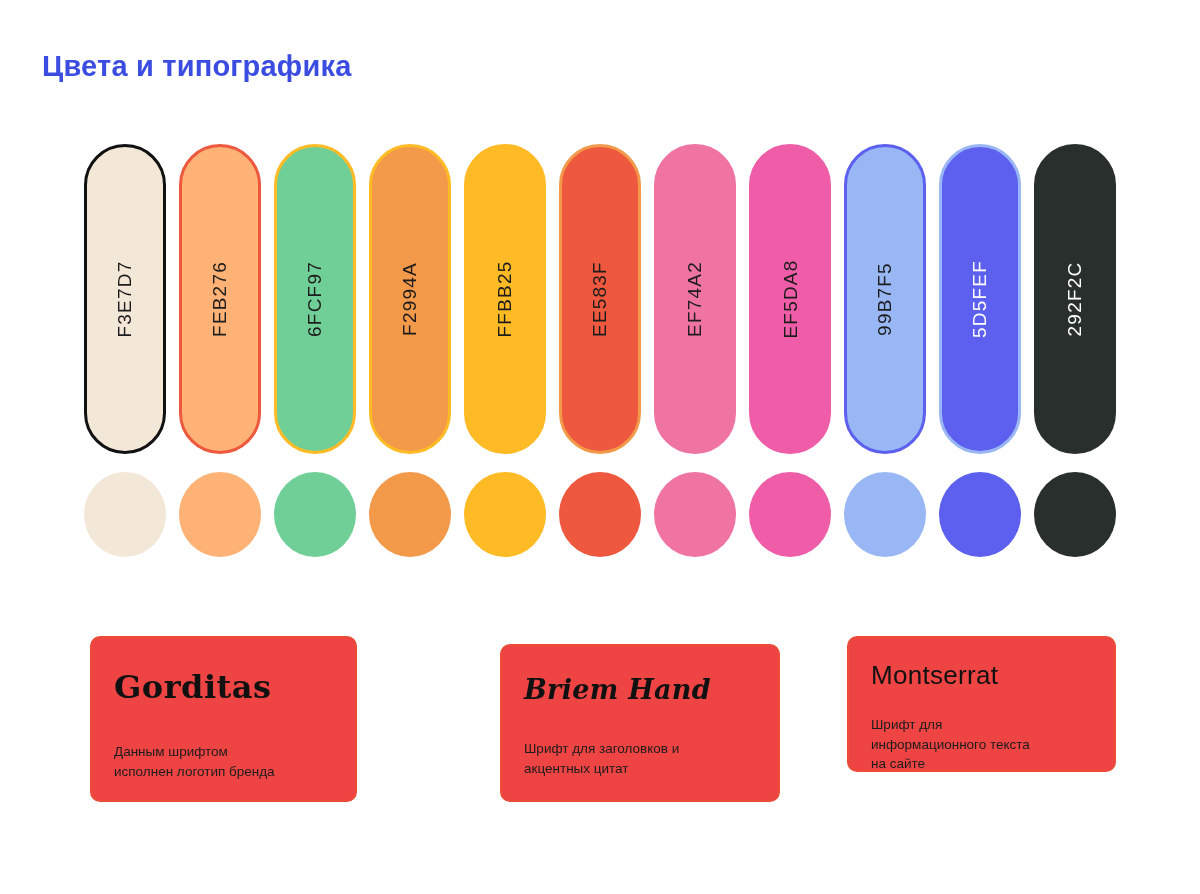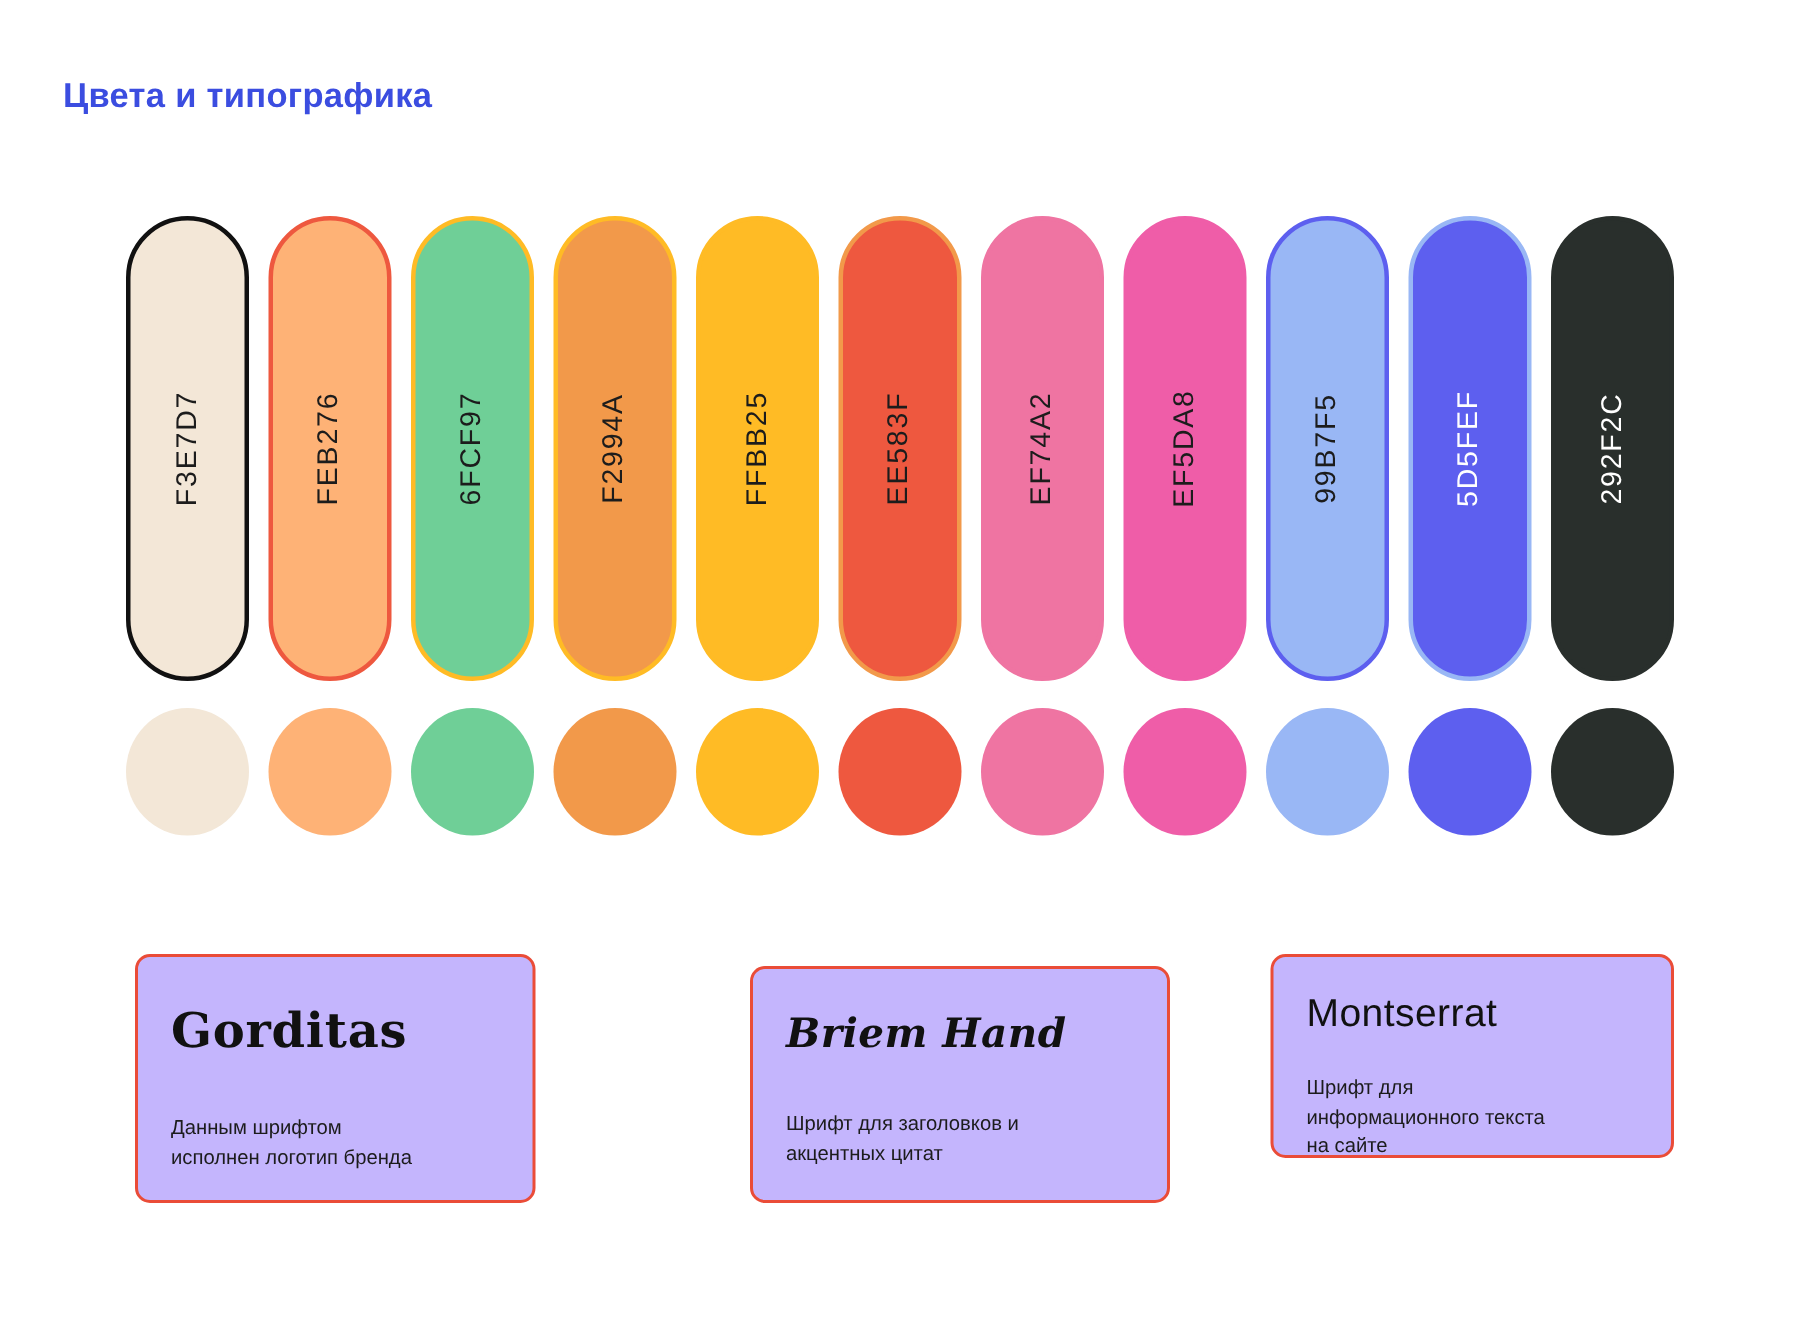--- a/index.html
+++ b/index.html
@@ -21,21 +21,21 @@
     width: 1200px;
     height: 894px;
     background: #ffffff;
   }
 
   
   .page-title {
     position: absolute;
     left: 42px;
     top: 50px;
-    font-size: 23px;
+    font-size: 29px;
     font-weight: bold;
     letter-spacing: 0.2px;
     color: #3b4de0;
     font-family: "Liberation Sans", sans-serif;
   }
 
   
   .pill-row {
     position: absolute;
     left: 84px;
@@ -85,21 +85,21 @@
     left: 90px;
     top: 636px;
     width: 1026px;
     height: 166px;
   }
   .font-card {
     position: absolute;
     box-sizing: border-box;
     border: 2px solid #ea4c38;
     border-radius: 10px;
-    background: #c4b5fd;
+    background: #ef4444;
     padding: 20px 22px;
   }
   .card-1 { left: 0px;   top: 0px;  width: 267px; height: 166px; }
   .card-2 { left: 378px; top: 8px;  width: 280px; height: 158px; margin-left: 32px; }
   .card-3 { left: 757px; top: 0px;  width: 269px; height: 136px; }
 
   .font-name {
     font-size: 30px;
     margin: 0;
     color: #111111;

